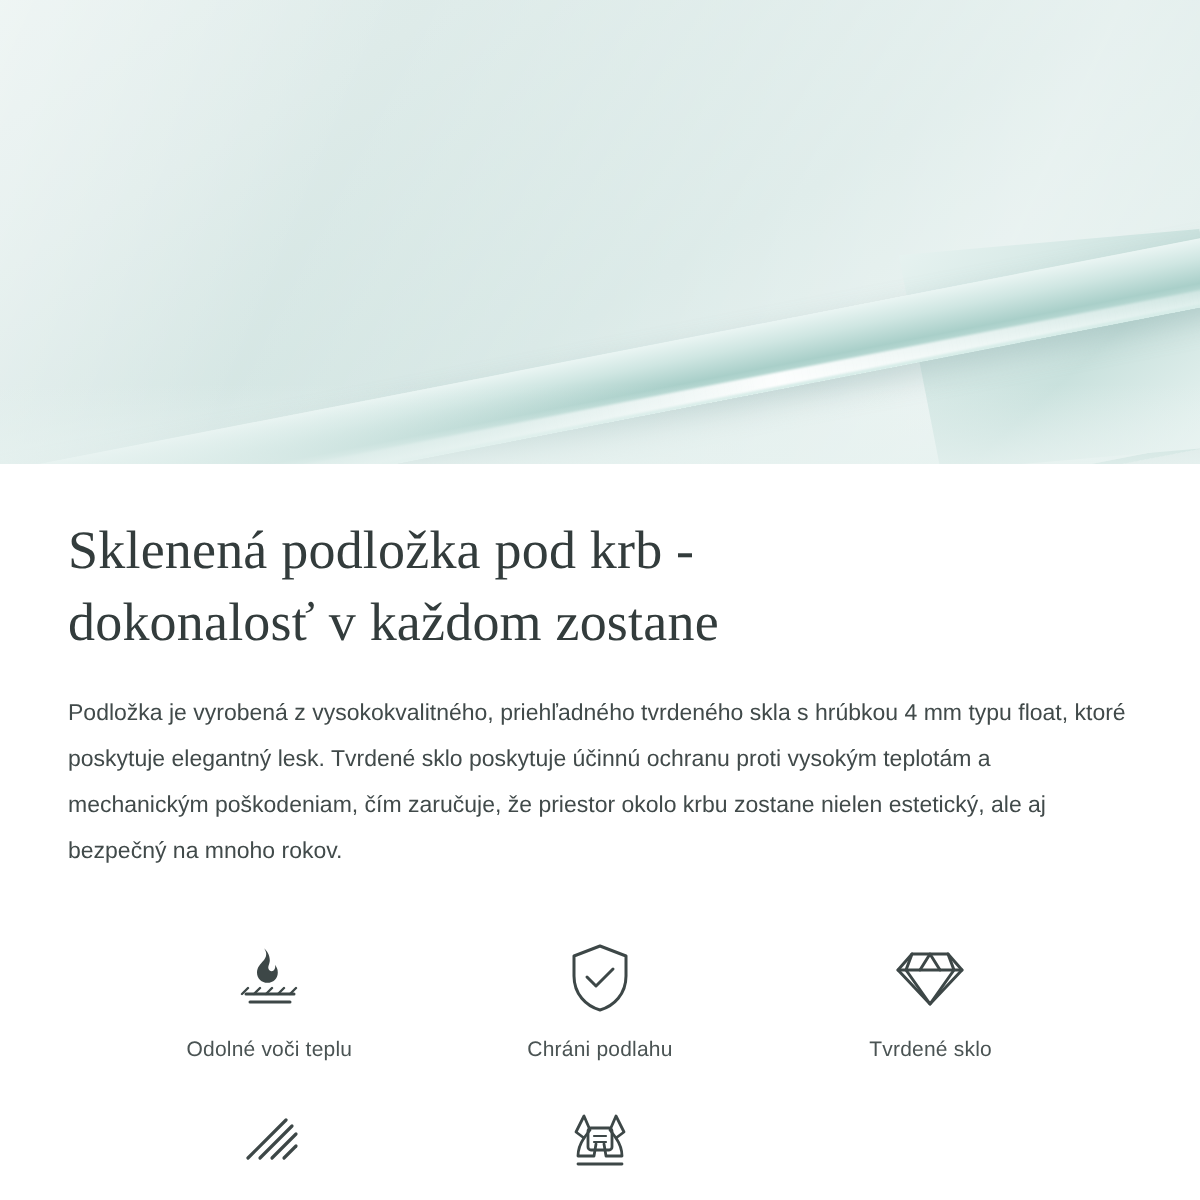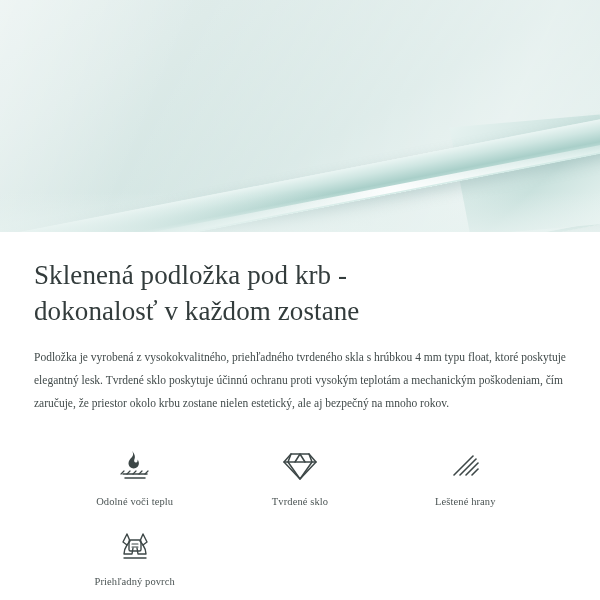--- a/index.html
+++ b/index.html
@@ -108,38 +108,36 @@
   }
   .headline .line {
     display: block;
   }
   .body-copy {
     font-size: 11.5px;
     line-height: 2.0;
     color: #414a4a;
     margin: 0;
     max-width: 540px;
-    font-family: Liberation Serif, serif;
   }
 
   
   .features {
     display: grid;
     grid-template-columns: repeat(3, 1fr);
     grid-template-rows: repeat(2, auto);
     row-gap: 18px;
     margin-top: 30px;
     padding: 0 18px;
   }
   .feature {
     display: flex;
     flex-direction: column;
     align-items: center;
     justify-content: center;
-    font-family: Liberation Serif, serif;
   }
   .feature-icon {
     width: 46px;
     height: 42px;
     display: flex;
     align-items: center;
     justify-content: center;
     color: #3d4747;
   }
   .feature-label {
@@ -181,20 +179,29 @@
             <path d="M17 4c1.8 2.6 1.2 4.6-.2 6.2-1.6 1.8-3.3 3.4-3.3 6 0 3 2.4 5.2 5.2 5.2 2.9 0 5.2-2.2 5.2-5.2 0-1.6-.6-2.7-1.4-3.8.3 1.1.1 2.1-.7 2.8-.9.7-2.1.4-2.5-.7-.5-1.4.6-2.6.6-4.4 0-2.6-1.4-4.6-2.9-6.1z" fill="currentColor" stroke="none"></path>
             <path d="M8 27h24"></path>
             <path d="M10 31h20"></path>
             <path d="M6 27l3-3M12 27l3-3M18 27l3-3M24 27l3-3M30 27l3-3" stroke-width="1.2"></path>
           </svg>
         </span>
         <span class="feature-label">Odolné voči teplu</span>
       </div>
 
 
+      <div class="feature">
+        <span class="feature-icon">
+          <svg width="40" height="38" viewBox="0 0 40 38" fill="none" stroke="currentColor" stroke-width="1.5" stroke-linecap="round" stroke-linejoin="round">
+            <path d="M20 3l13 5v10c0 9-6 15-13 17-7-2-13-8-13-17V8z"></path>
+            <path d="M13.5 18.5l4.5 4.5 8.5-8.5"></path>
+          </svg>
+        </span>
+        <span class="feature-label">Chráni podlahu</span>
+      </div>
 
       <div class="feature">
         <span class="feature-icon">
           <svg width="40" height="38" viewBox="0 0 40 38" fill="none" stroke="currentColor" stroke-width="1.5" stroke-linecap="round" stroke-linejoin="round">
             <path d="M11 7h18l7 8-16 17L4 15z"></path>
             <path d="M4 15h32"></path>
             <path d="M11 7l-3 8 12 17 12-17-3-8"></path>
             <path d="M15 15l5-8 5 8"></path>
           </svg>
         </span>

